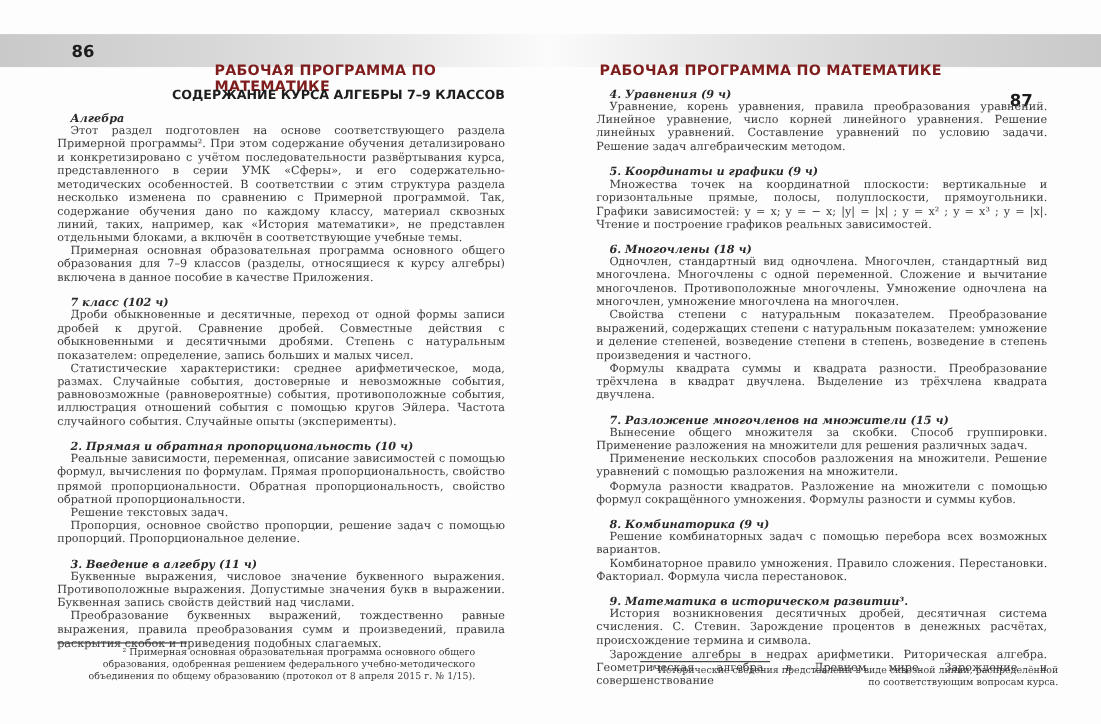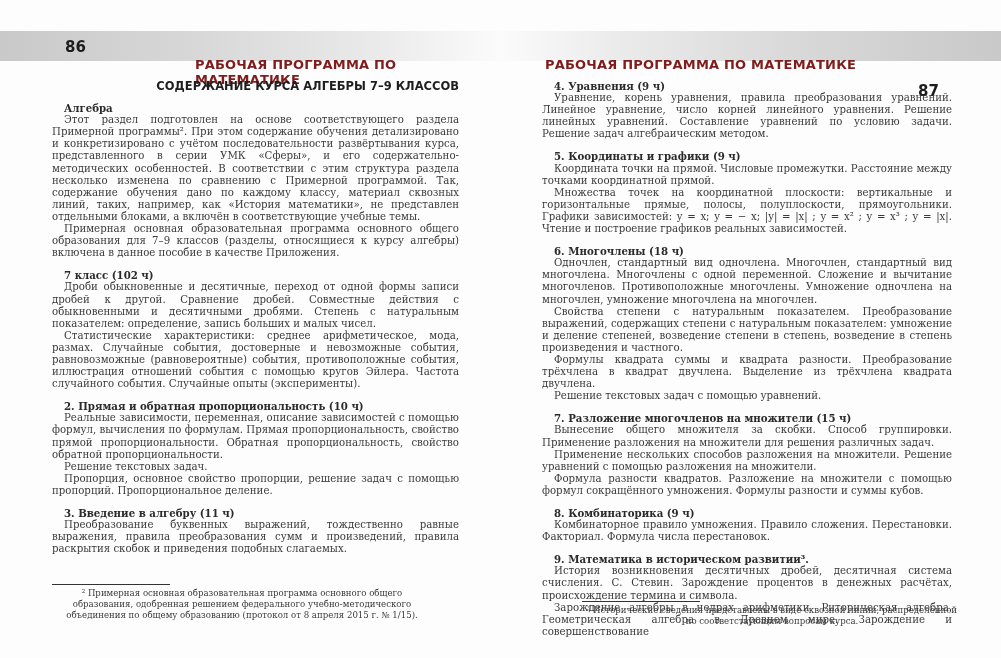--- a/index.html
+++ b/index.html
@@ -14,25 +14,25 @@
   .pnum{position:absolute;top:38px;font-family:"DejaVu Sans","Liberation Sans",sans-serif;font-weight:bold;font-size:15px;color:#1c1c1c;}
   .htitle{position:absolute;top:57px;font-family:"DejaVu Sans","Liberation Sans",sans-serif;font-weight:bold;font-size:13px;color:#7f1d1d;letter-spacing:0.2px;}
   .page.left .pnum{left:65px;}
   .page.left .htitle{left:195px;}
   .page.right .htitle{left:45px;}
   .page.right .pnum{left:418px;margin-top:44px;}
   .col{position:absolute;font-size:10.2px;line-height:12.1px;text-align:justify;}
   .page.left .col{left:52px;top:78px;width:407px;}
   .page.right .col{left:42px;top:80px;width:410px;}
   .course-title{font-family:"DejaVu Sans","Liberation Sans",sans-serif;font-weight:bold;font-size:11.5px;text-align:right;color:#1e1e1e;margin:2px 0 10px 0;}
-  .sec-h{font-weight:bold;color:#2a2a2a;margin:0;text-indent:12px;}
+  .sec-h{font-weight:bold;color:#2a2a2a;margin:0;text-indent:12px;font-style:italic;}
   .para{margin:0;text-indent:12px;}
   .gap{height:10px;}
   .fn-rule{width:118px;height:1px;background:#333;margin:12px 0 3px 0;}
-  .fn{font-size:8.6px;line-height:11px;margin:0;text-align:center;}
+  .fn{font-size:8.6px;line-height:11px;margin:0;text-align:right;}
   .foot-left{position:absolute;left:52px;top:572px;width:380px;}
   .foot-right{position:absolute;left:42px;top:589px;width:380px;margin-left:40px;}
 </style>
 </head>
 <body>
 
 <div class="spread">
 
   <div class="page left">
     <div class="hbar"></div>
@@ -52,58 +52,58 @@
       <p class="para">Статистические характеристики: среднее арифметическое, мода, размах. Случайные события, достоверные и невозможные события, равновозможные (равновероятные) события, противоположные события, иллюстрация отношений события с помощью кругов Эйлера. Частота случайного события. Случайные опыты (эксперименты).</p>
 
       <div class="gap"></div>
       <p class="sec-h">2. Прямая и обратная пропорциональность (10 ч)</p>
       <p class="para">Реальные зависимости, переменная, описание зависимостей с помощью формул, вычисления по формулам. Прямая пропорциональность, свойство прямой пропорциональности. Обратная пропорциональность, свойство обратной пропорциональности.</p>
       <p class="para">Решение текстовых задач.</p>
       <p class="para">Пропорция, основное свойство пропорции, решение задач с помощью пропорций. Пропорциональное деление.</p>
 
       <div class="gap"></div>
       <p class="sec-h">3. Введение в алгебру (11 ч)</p>
+      <p class="para">Буквенные выражения, числовое значение буквенного выражения. Противоположные выражения. Допустимые значения букв в выражении. Буквенная запись свойств действий над числами.</p>
       <p class="para">Преобразование буквенных выражений, тождественно равные выражения, правила преобразования сумм и произведений, правила раскрытия скобок и приведения подобных слагаемых.</p>
     </div>
 
     <div class="foot-left">
       <div class="fn-rule"></div>
       <p class="fn">² Примерная основная образовательная программа основного общего образования, одобренная решением федерального учебно-методического объединения по общему образованию (протокол от 8 апреля 2015 г. № 1/15).</p>
     </div>
   </div>
 
   <div class="page right">
     <div class="hbar"></div>
     <div class="htitle">РАБОЧАЯ ПРОГРАММА ПО МАТЕМАТИКЕ</div>
     <div class="pnum">87</div>
 
     <div class="col">
       <p class="sec-h">4. Уравнения (9 ч)</p>
       <p class="para">Уравнение, корень уравнения, правила преобразования уравнений. Линейное уравнение, число корней линейного уравнения. Решение линейных уравнений. Составление уравнений по условию задачи. Решение задач алгебраическим методом.</p>
 
       <div class="gap"></div>
       <p class="sec-h">5. Координаты и графики (9 ч)</p>
-      <p class="para">Координата точки на прямой. Числовые промежутки. Расстояние между точками координатной прямой.</p>
       <p class="para">Множества точек на координатной плоскости: вертикальные и горизонтальные прямые, полосы, полуплоскости, прямоугольники. Графики зависимостей: y = x; y = − x; |y| = |x| ; y = x² ; y = x³ ; y = |x|. Чтение и построение графиков реальных зависимостей.</p>
 
       <div class="gap"></div>
       <p class="sec-h">6. Многочлены (18 ч)</p>
       <p class="para">Одночлен, стандартный вид одночлена. Многочлен, стандартный вид многочлена. Многочлены с одной переменной. Сложение и вычитание многочленов. Противоположные многочлены. Умножение одночлена на многочлен, умножение многочлена на многочлен.</p>
       <p class="para">Свойства степени с натуральным показателем. Преобразование выражений, содержащих степени с натуральным показателем: умножение и деление степеней, возведение степени в степень, возведение в степень произведения и частного.</p>
       <p class="para">Формулы квадрата суммы и квадрата разности. Преобразование трёхчлена в квадрат двучлена. Выделение из трёхчлена квадрата двучлена.</p>
-      <p class="para">Решение текстовых задач с помощью уравнений.</p>
 
       <div class="gap"></div>
       <p class="sec-h">7. Разложение многочленов на множители (15 ч)</p>
       <p class="para">Вынесение общего множителя за скобки. Способ группировки. Применение разложения на множители для решения различных задач.</p>
       <p class="para">Применение нескольких способов разложения на множители. Решение уравнений с помощью разложения на множители.</p>
       <p class="para">Формула разности квадратов. Разложение на множители с помощью формул сокращённого умножения. Формулы разности и суммы кубов.</p>
 
       <div class="gap"></div>
       <p class="sec-h">8. Комбинаторика (9 ч)</p>
+      <p class="para">Решение комбинаторных задач с помощью перебора всех возможных вариантов.</p>
       <p class="para">Комбинаторное правило умножения. Правило сложения. Перестановки. Факториал. Формула числа перестановок.</p>
 
       <div class="gap"></div>
       <p class="sec-h">9. Математика в историческом развитии³.</p>
       <p class="para">История возникновения десятичных дробей, десятичная система счисления. С. Стевин. Зарождение процентов в денежных расчётах, происхождение термина и символа.</p>
       <p class="para">Зарождение алгебры в недрах арифметики. Риторическая алгебра. Геометрическая алгебра в Древнем мире. Зарождение и совершенствование</p>
     </div>
 
     <div class="foot-right">
       <div class="fn-rule"></div>

